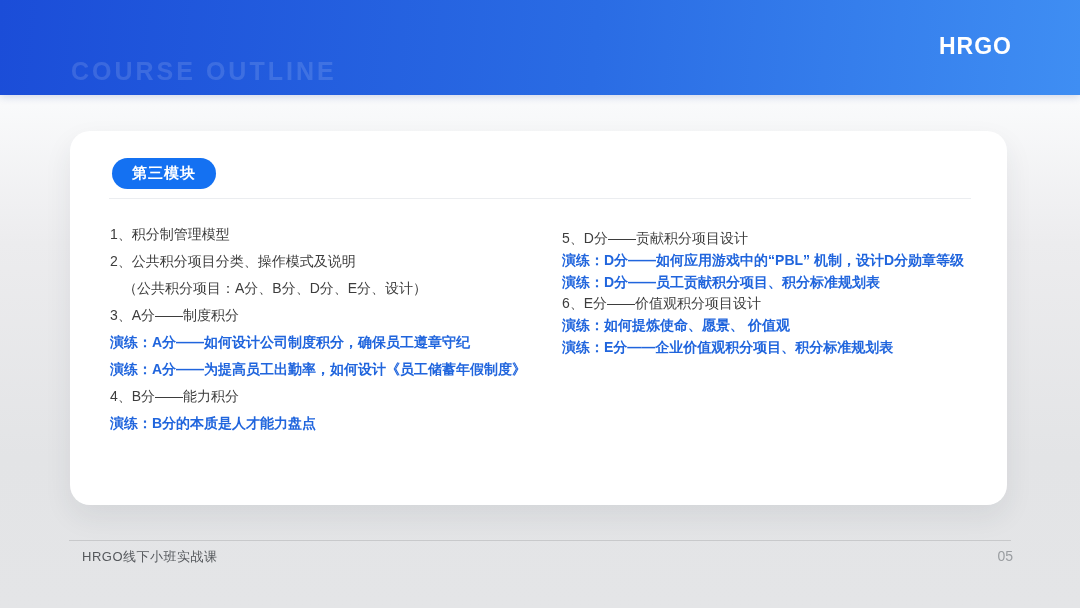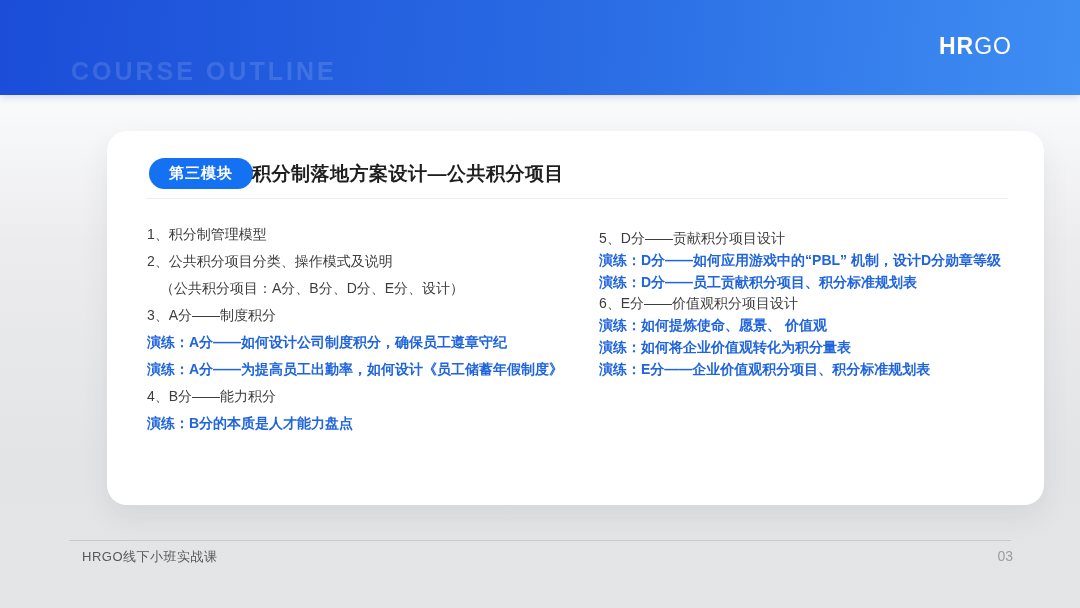--- a/index.html
+++ b/index.html
@@ -31,28 +31,27 @@
     letter-spacing:3px;
     color:rgba(255,255,255,0.13);
     white-space:nowrap;
   }
   .logo{
     position:absolute;right:68px;top:33px;
     font-size:23px;color:#ffffff;letter-spacing:1px;
     white-space:nowrap;
   }
   .logo .logo-bold{font-weight:700;}
-  .logo .logo-light{font-weight:400;}
+  .logo .logo-light{font-weight:700;}
   
   .card{
     position:absolute;left:70px;top:131px;
     width:937px;height:374px;
     background:#ffffff;border-radius:20px;
     box-shadow:0 12px 28px rgba(40,50,70,.08);
-    margin-left:37px;
   }
   .badge{
     position:absolute;left:42px;top:27px;
     height:31px;padding:0 20px;border-radius:16px;
     background:#1471f2;
     display:flex;align-items:center;justify-content:center;
     font-size:15px;font-weight:700;color:#ffffff;
     letter-spacing:1px;
   }
   .card-title{
@@ -97,41 +96,39 @@
 
   <div class="header">
     <div class="header-watermark">COURSE OUTLINE</div>
     <div class="logo">
       <span class="logo-bold">HR</span><span class="logo-light">GO</span>
     </div>
   </div>
 
   <div class="card">
     <div class="badge">第三模块</div>
-    <div class="card-title">积分制落地方案设计—公共积分项目</div>
     <div class="card-divider"></div>
 
     <div class="col col-left" id="col-left">
         <div class="line item">1、积分制管理模型</div>
         <div class="line item">2、公共积分项目分类、操作模式及说明</div>
         <div class="line sub">（公共积分项目：A分、B分、D分、E分、设计）</div>
         <div class="line item">3、A分——制度积分</div>
         <div class="line drill">演练：A分——如何设计公司制度积分，确保员工遵章守纪</div>
         <div class="line drill">演练：A分——为提高员工出勤率，如何设计《员工储蓄年假制度》</div>
         <div class="line item">4、B分——能力积分</div>
         <div class="line drill">演练：B分的本质是人才能力盘点</div>
       </div>
     <div class="col col-right" id="col-right">
         <div class="line item">5、D分——贡献积分项目设计</div>
         <div class="line drill">演练：D分——如何应用游戏中的“PBL” 机制，设计D分勋章等级</div>
         <div class="line drill">演练：D分——员工贡献积分项目、积分标准规划表</div>
         <div class="line item">6、E分——价值观积分项目设计</div>
         <div class="line drill">演练：如何提炼使命、愿景、 价值观</div>
-        <div class="line drill">演练：如何将企业价值观转化为积分量表</div>
         <div class="line drill">演练：E分——企业价值观积分项目、积分标准规划表</div>
       </div>
   </div>
 
   <div class="footer-line"></div>
   <div class="footer-left">HRGO线下小班实战课</div>
-  <div class="footer-page">03</div>
+  <div class="footer-page">05</div>
 
 </div>
 
 </body></html>

